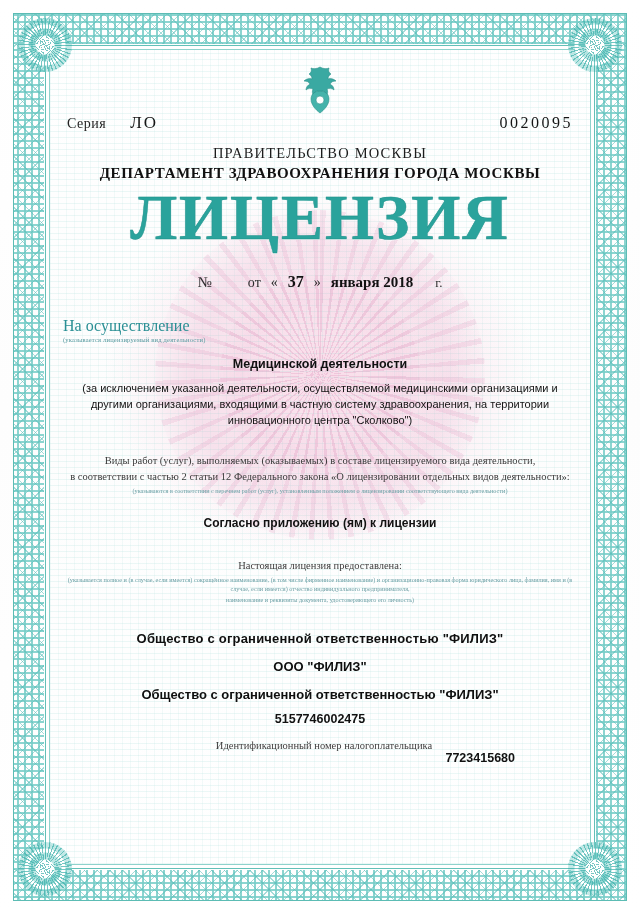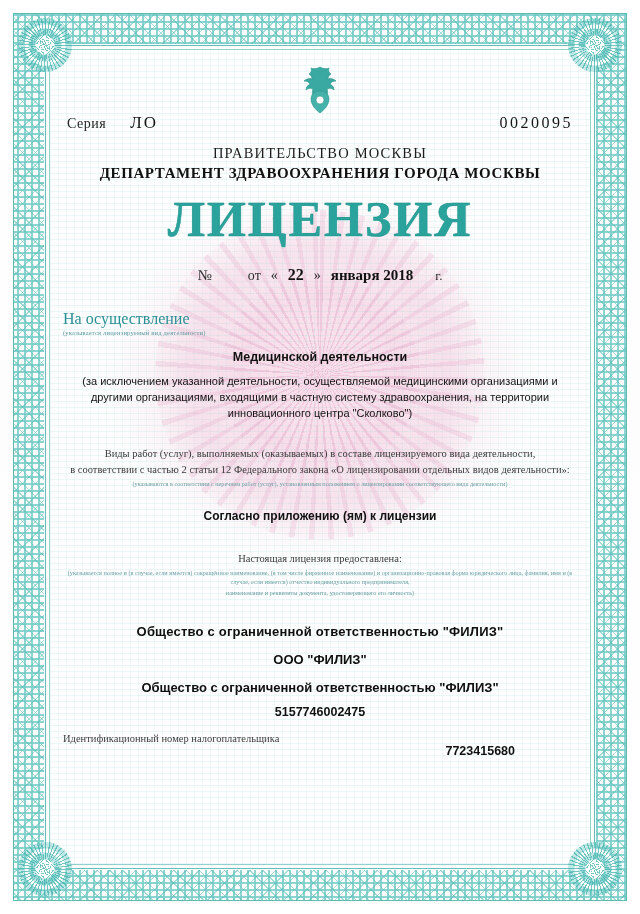--- a/index.html
+++ b/index.html
@@ -162,24 +162,23 @@
     font-family: "Liberation Serif", serif;
     font-size: 15px;
     font-weight: bold;
     letter-spacing: 0.6px;
     margin-top: 3px;
     color: #111111;
   }
 
   .big-title {
     font-family: "Liberation Serif", serif;
-    font-size: 50px;
+    font-size: 63px;
     font-weight: bold;
     letter-spacing: 2px;
-    margin-top: 8px;
     color: #2aa39c;
     text-shadow: 0 1px 0 rgba(255,255,255,0.9), 0 0 1px rgba(40,150,145,0.6);
     -webkit-text-stroke: 0.4px #1e8f89;
   }
 
   .number-row {
     display: flex;
     align-items: baseline;
     justify-content: center;
     gap: 10px;
@@ -300,21 +299,21 @@
     font-size: 12.5px;
     font-weight: bold;
     color: #111;
     margin-top: 10px;
   }
   .inn-label {
     font-family: "Liberation Serif", serif;
     font-size: 10.5px;
     color: #3d3d3d;
     margin-top: 14px;
-    text-align: left;
+    text-align: center;
     padding-left: 8px;
   }
   .inn-value {
     font-size: 12.5px;
     font-weight: bold;
     color: #111;
     text-align: right;
     padding-right: 70px;
   }
 </style>
@@ -360,21 +359,21 @@
 
     <div class="gov-line">ПРАВИТЕЛЬСТВО МОСКВЫ</div>
     <div class="dept-line">ДЕПАРТАМЕНТ ЗДРАВООХРАНЕНИЯ ГОРОДА МОСКВЫ</div>
 
     <div class="big-title">ЛИЦЕНЗИЯ</div>
 
     <div class="number-row">
       <span class="num-sym">№</span>
       <span class="num-ot">от</span>
       <span class="num-quote">«</span>
-      <span class="num-day">22</span>
+      <span class="num-day">37</span>
       <span class="num-quote">»</span>
       <span class="num-month">января 2018</span>
       <span class="num-year-suffix">г.</span>
     </div>
 
     <div class="section-left">
       <div class="purpose-label">На осуществление</div>
       <div class="tiny-note">(указывается лицензируемый вид деятельности)</div>
     </div>
 

